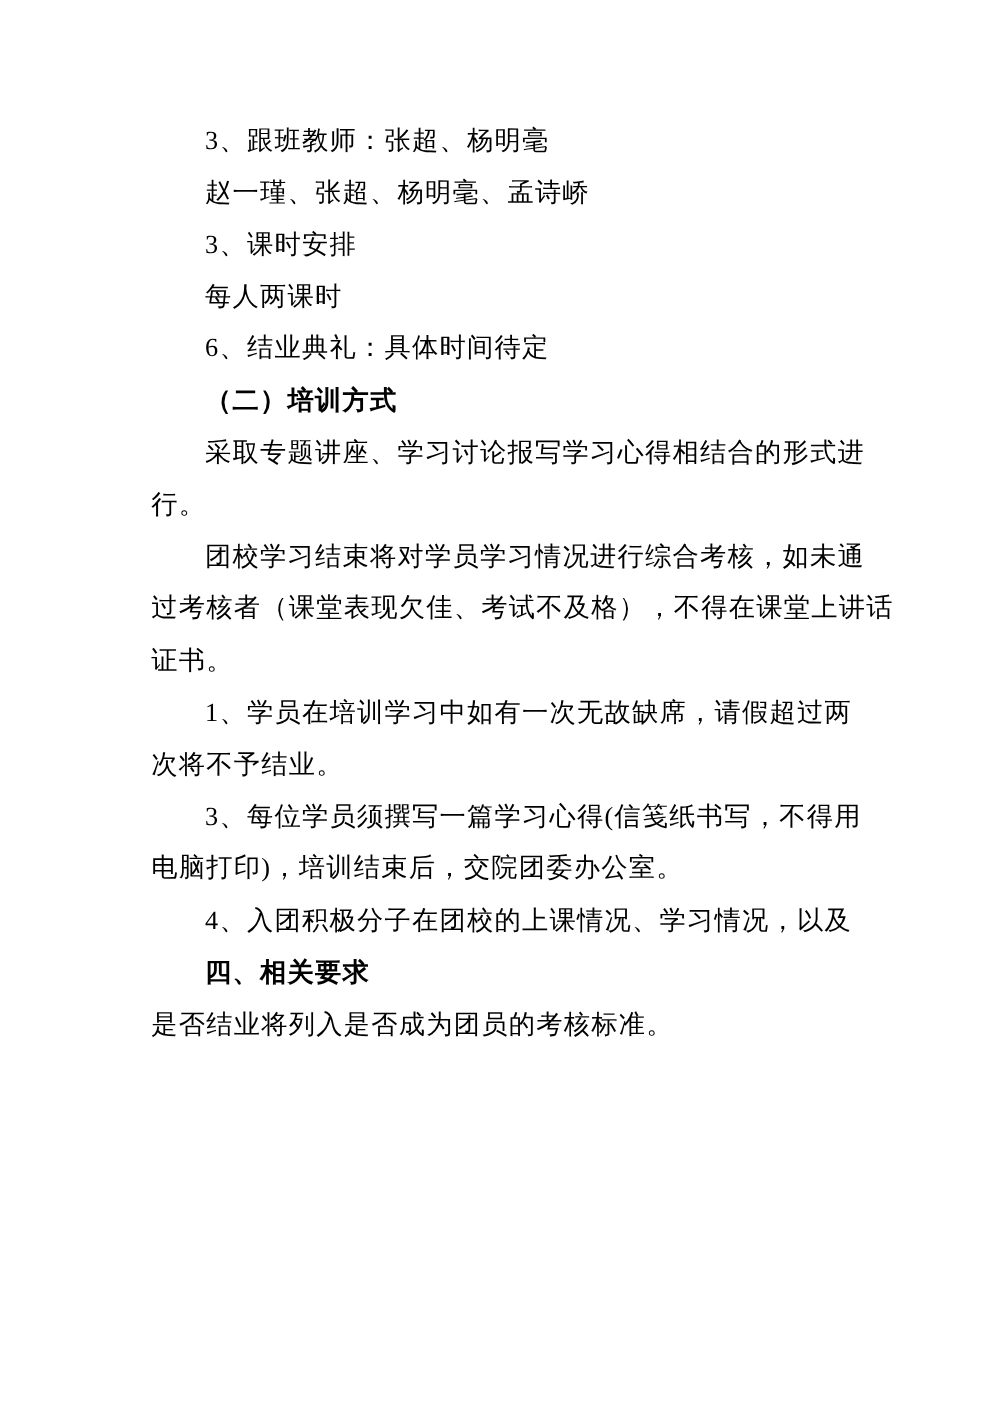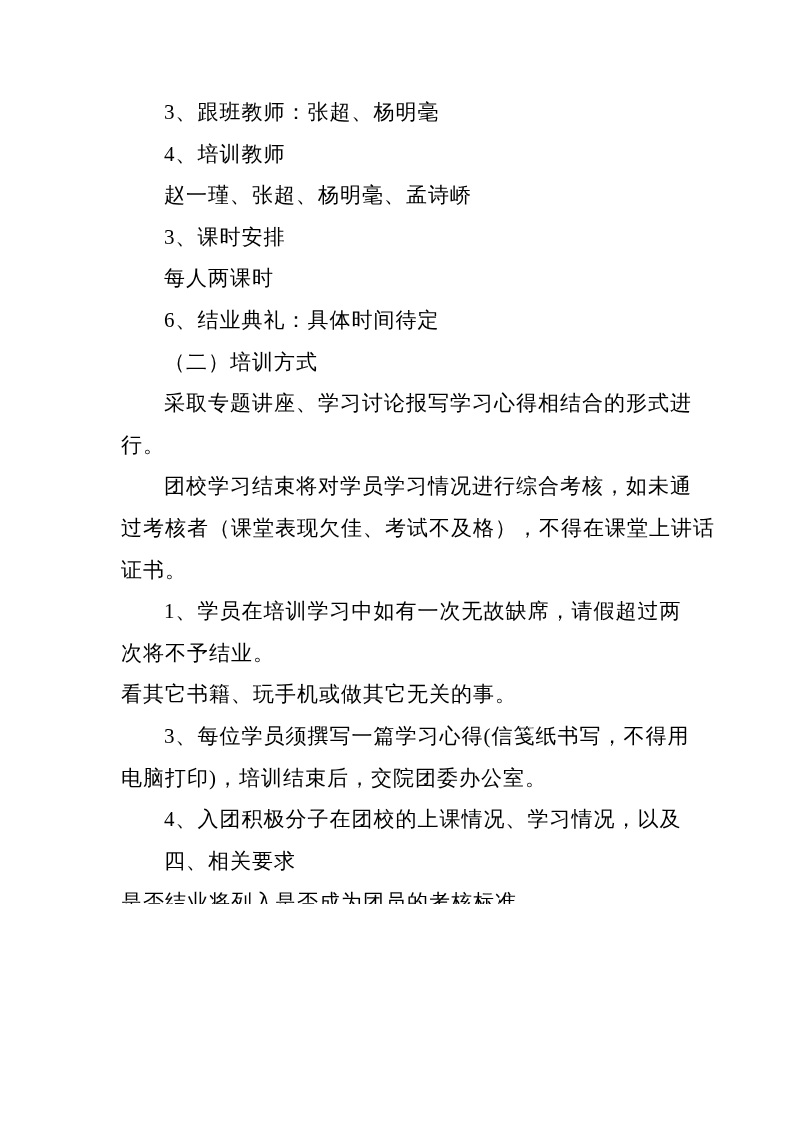--- a/index.html
+++ b/index.html
@@ -27,42 +27,40 @@
     line-height: 41.6px;
     font-size: 21px;
     letter-spacing: 1px;
     white-space: nowrap;
     color: #000000;
   }
   .indent {
     padding-left: 43px;
   }
   .bold {
-    font-weight: normal;
+    font-weight: bold;
   }
 </style>
 </head>
 <body>
 
 <div class="page">
   <div class="content">
     <div class="line indent">3、跟班教师：张超、杨明毫</div>
-    <div class="line indent">4、培训教师</div>
     <div class="line indent">赵一瑾、张超、杨明毫、孟诗峤</div>
     <div class="line indent">3、课时安排</div>
     <div class="line indent">每人两课时</div>
     <div class="line indent">6、结业典礼：具体时间待定</div>
     <div class="line indent bold">（二）培训方式</div>
     <div class="line indent">采取专题讲座、学习讨论报写学习心得相结合的形式进</div>
     <div class="line">行。</div>
     <div class="line indent">团校学习结束将对学员学习情况进行综合考核，如未通</div>
     <div class="line">过考核者（课堂表现欠佳、考试不及格），不得在课堂上讲话</div>
     <div class="line">证书。</div>
     <div class="line indent">1、学员在培训学习中如有一次无故缺席，请假超过两</div>
     <div class="line">次将不予结业。</div>
-    <div class="line">看其它书籍、玩手机或做其它无关的事。</div>
     <div class="line indent">3、每位学员须撰写一篇学习心得(信笺纸书写，不得用</div>
     <div class="line">电脑打印)，培训结束后，交院团委办公室。</div>
     <div class="line indent">4、入团积极分子在团校的上课情况、学习情况，以及</div>
     <div class="line indent bold">四、相关要求</div>
     <div class="line">是否结业将列入是否成为团员的考核标准。</div>
   </div>
 </div>
 
 </body></html>

